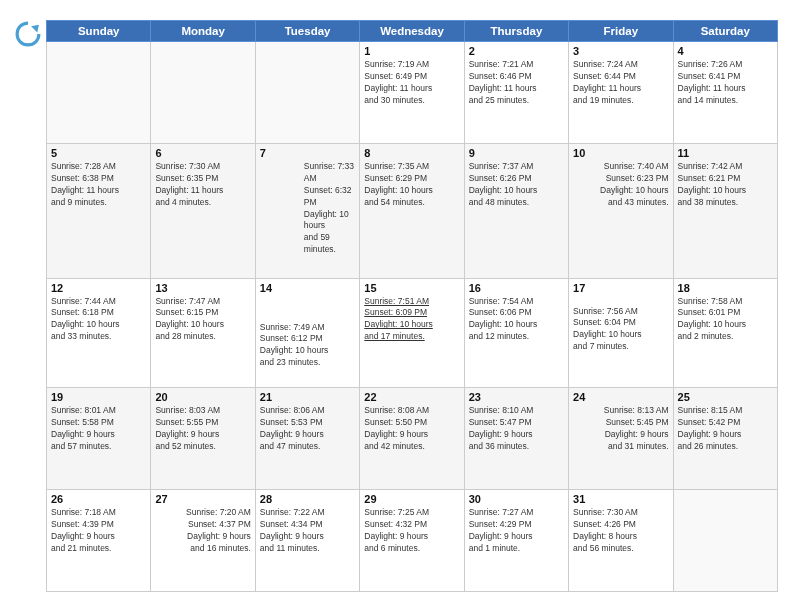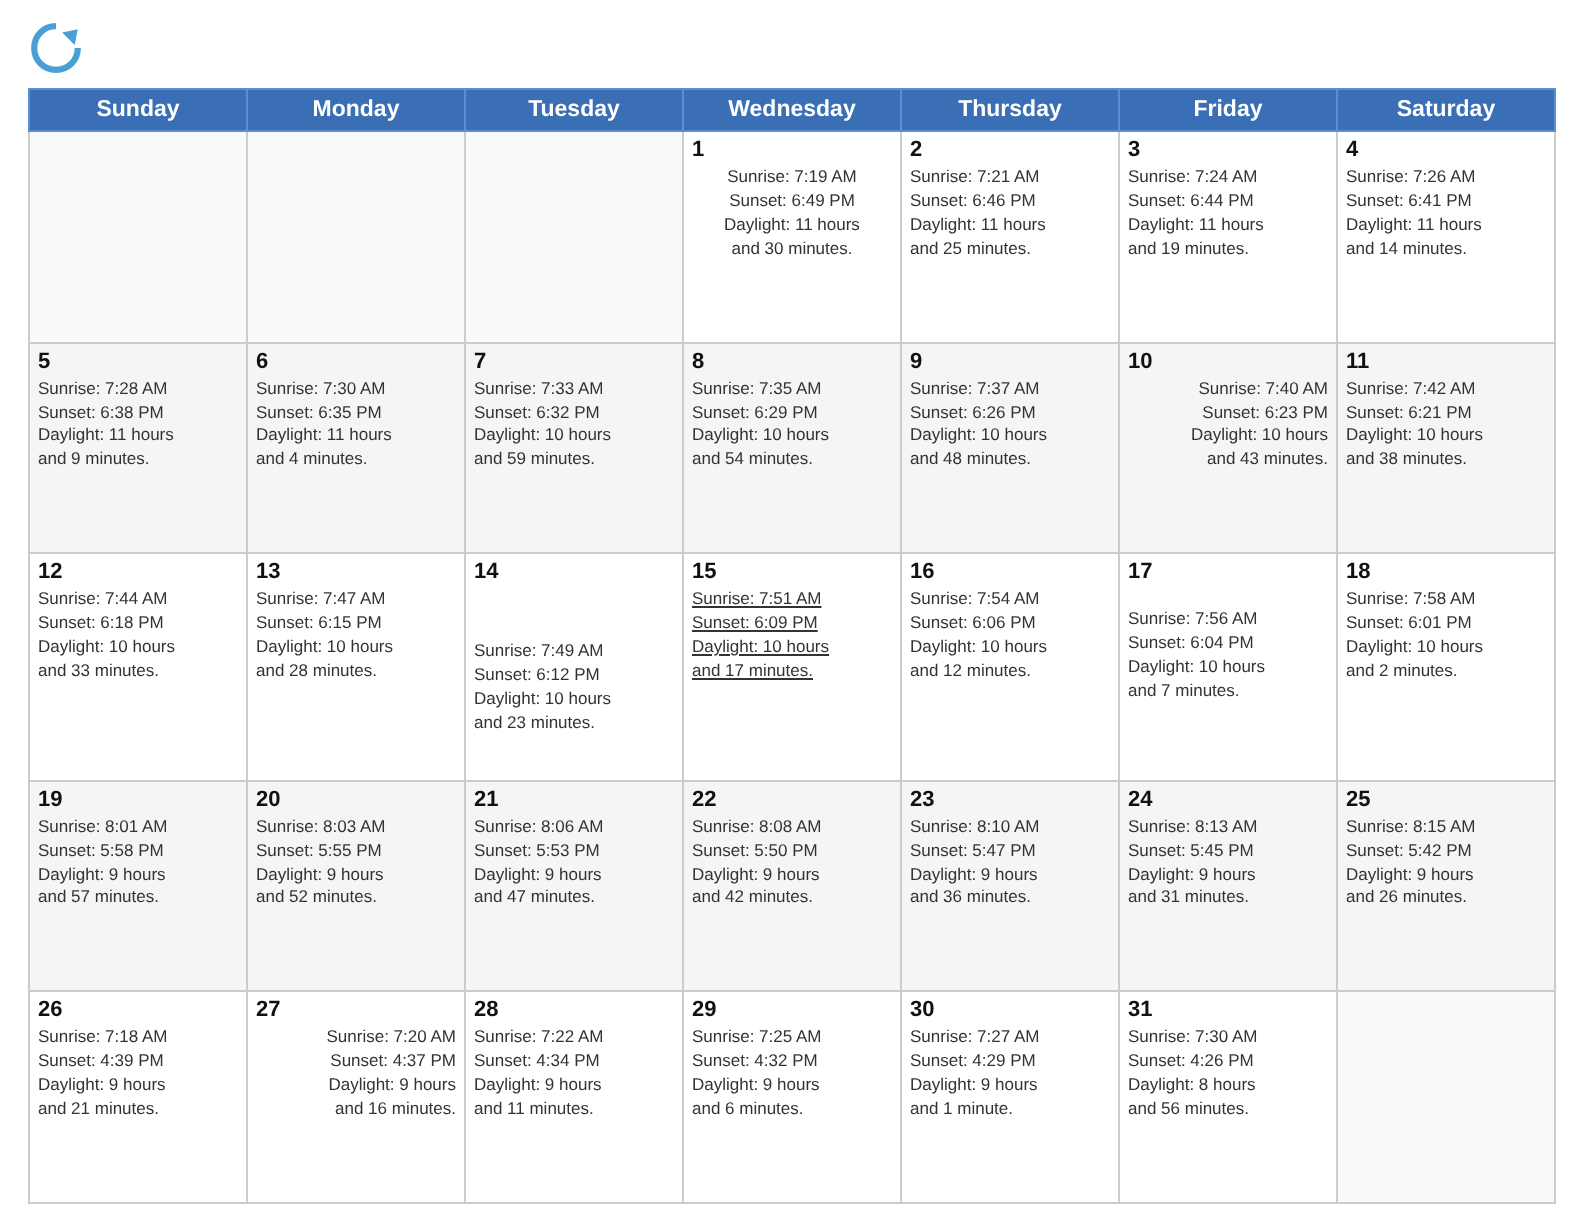--- a/index.html
+++ b/index.html
@@ -6,23 +6,23 @@
     body {
       width: 792px;
       height: 612px;
       font-family: Arial, sans-serif;
       background: #fff;
       overflow: hidden;
     }
     .page {
       width: 792px;
       height: 612px;
-      padding: 10px 14px;
+      padding: 20px 14px;
       display: flex;
-      flex-direction: column;
+      flex-direction: row;
     }
     .header {
       display: flex;
       justify-content: space-between;
       align-items: flex-start;
       margin-bottom: 6px;
     }
     .logo {
       display: flex;
       align-items: center;
@@ -134,21 +134,21 @@
           <th>Saturday</th>
         </tr>
     </thead>
     <tbody id="cal-body">
     <tr>
           <td class="empty"></td>
           <td class="empty"></td>
           <td class="empty"></td>
           <td>
             <span class="day-num">1</span>
-            <div class="day-info" style="white-space: pre-line; text-align: center;">Sunrise: 7:19 AM
+            <div class="day-info" style="white-space: pre-line;">Sunrise: 7:19 AM
 Sunset: 6:49 PM
 Daylight: 11 hours
 and 30 minutes.</div>
           </td>
           <td>
             <span class="day-num">2</span>
             <div class="day-info" style="white-space: pre-line;">Sunrise: 7:21 AM
 Sunset: 6:46 PM
 Daylight: 11 hours
 and 25 minutes.</div>
@@ -178,21 +178,21 @@
           </td>
           <td>
             <span class="day-num">6</span>
             <div class="day-info" style="white-space: pre-line;">Sunrise: 7:30 AM
 Sunset: 6:35 PM
 Daylight: 11 hours
 and 4 minutes.</div>
           </td>
           <td>
             <span class="day-num">7</span>
-            <div class="day-info" style="white-space: pre-line;">Sunrise: 7:33 AM
+            <div class="day-info" style="white-space: pre-line; margin-left: 44px;">Sunrise: 7:33 AM
 Sunset: 6:32 PM
 Daylight: 10 hours
 and 59 minutes.</div>
           </td>
           <td>
             <span class="day-num">8</span>
             <div class="day-info" style="white-space: pre-line;">Sunrise: 7:35 AM
 Sunset: 6:29 PM
 Daylight: 10 hours
 and 54 minutes.</div>
@@ -301,21 +301,21 @@
           </td>
           <td>
             <span class="day-num">23</span>
             <div class="day-info" style="white-space: pre-line;">Sunrise: 8:10 AM
 Sunset: 5:47 PM
 Daylight: 9 hours
 and 36 minutes.</div>
           </td>
           <td>
             <span class="day-num">24</span>
-            <div class="day-info" style="white-space: pre-line;">Sunrise: 8:13 AM
+            <div class="day-info" style="white-space: pre-line; text-align: right;">Sunrise: 8:13 AM
 Sunset: 5:45 PM
 Daylight: 9 hours
 and 31 minutes.</div>
           </td>
           <td>
             <span class="day-num">25</span>
             <div class="day-info" style="white-space: pre-line;">Sunrise: 8:15 AM
 Sunset: 5:42 PM
 Daylight: 9 hours
 and 26 minutes.</div>

